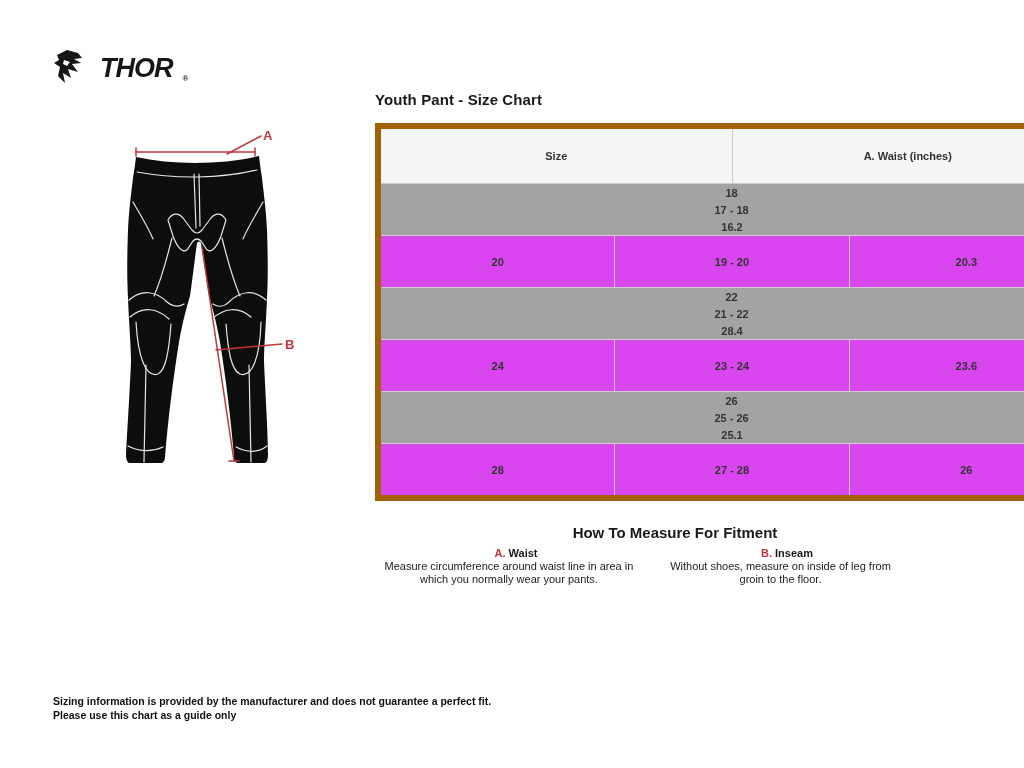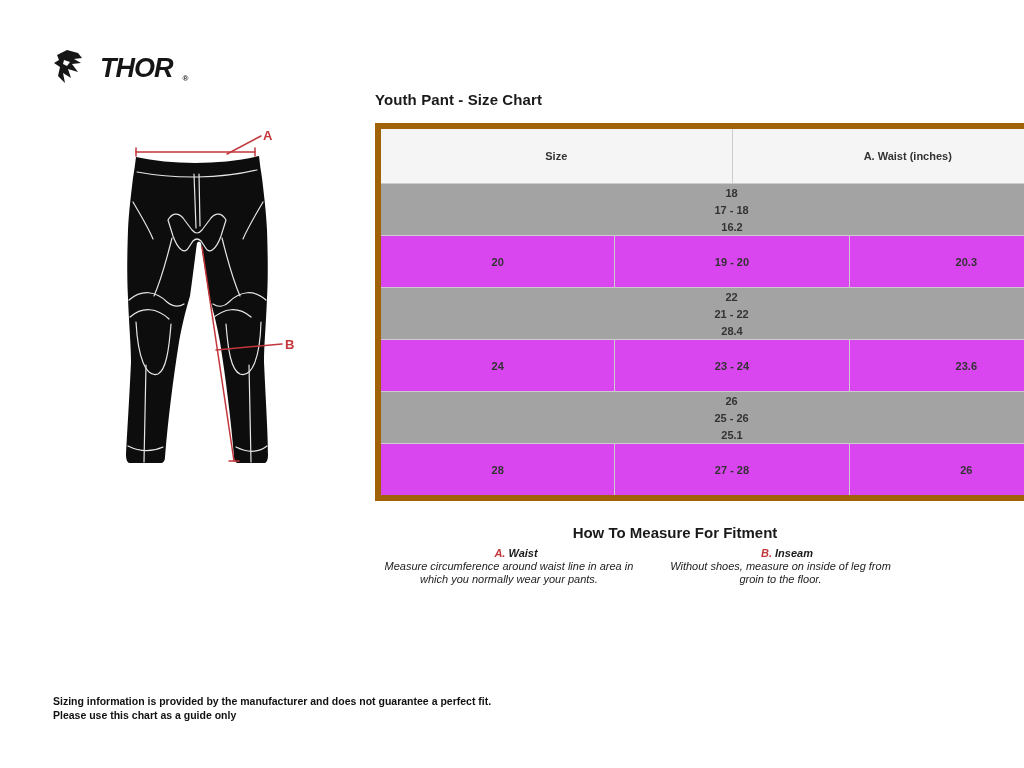--- a/index.html
+++ b/index.html
@@ -41,21 +41,21 @@
   .tr.alt { background: #a3a3a3; flex-direction: column; }
   .tc {
     flex: 1; display: flex; align-items: center; justify-content: center;
     border-right: 1px solid #cccccc; text-align: center;
   }
   .tc:last-child { border-right: none; }
 
   
   .measure { position: absolute; left: 375px; top: 524px; width: 600px; text-align: center; }
   .measure-title { font-size: 15px; font-weight: 700; color: #1a1a1a; margin-bottom: 6px; }
-  .measure-cols { display: flex; font-style: italic; }
+  .measure-cols { display: flex; }
   .measure-col-a { width: 282px; }
   .measure-col-b { width: 260px; }
   .measure-label { font-size: 11px; font-weight: 700; color: #1a1a1a; margin-bottom: 1px; }
   .measure-label .prefix { color: #c2363c; }
   .measure-desc { font-size: 11px; font-weight: 400; color: #222; line-height: 13px; width: 95%; }
 
   
   .footer {
     position: absolute; left: 53px; top: 694px;
     font-size: 10.5px; font-weight: 700; color: #111; line-height: 14px;

